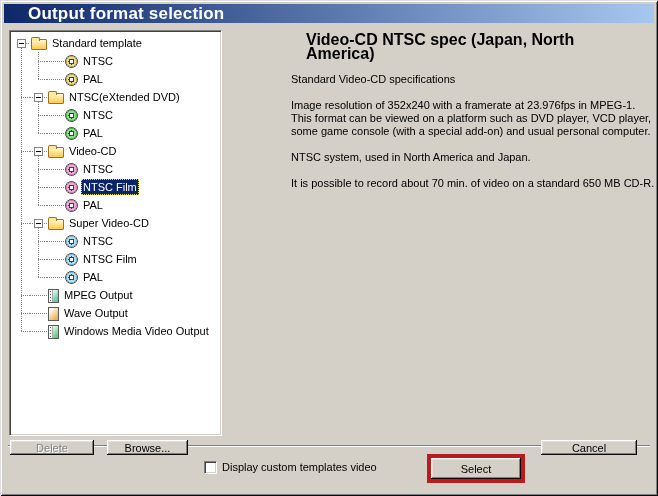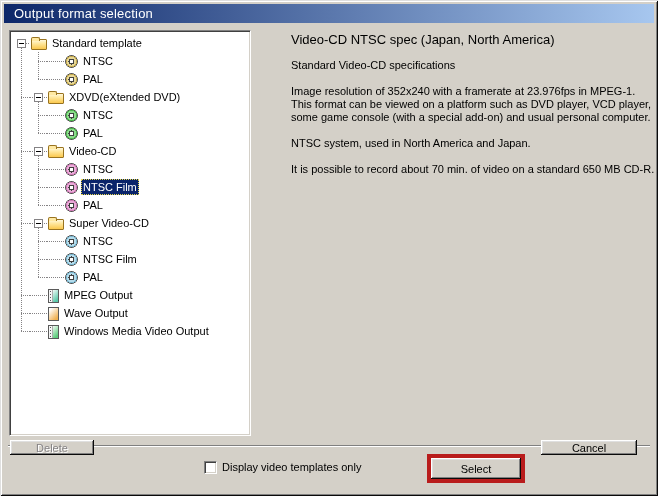--- a/index.html
+++ b/index.html
@@ -12,27 +12,27 @@
   }
   .window {
     position: relative; width: 658px; height: 496px;
     background: #d4d0c8;
     box-shadow: inset 1px 1px 0 #dfdfdf, inset -1px -1px 0 #0a0a0a,
                 inset 2px 2px 0 #ffffff, inset -2px -2px 0 #808080;
   }
   .titlebar {
     position: absolute; left: 4px; top: 4px; right: 4px; height: 19px;
     background: linear-gradient(to right, #0d2769, #a7c7ef);
-    color: #fff; font-weight: normal; font-size: 13px;
-    line-height: 19px; padding-left: 10px;
+    color: #fff; font-weight: bold; font-size: 17px;
+    line-height: 19px; padding-left: 24px;
     letter-spacing: 0.2px;
   }
   
   .tree-panel {
-    position: absolute; left: 9px; top: 30px; width: 242px; height: 406px;
+    position: absolute; left: 9px; top: 30px; width: 213px; height: 406px;
     background: #fff;
     border: 1px solid; border-color: #808080 #ffffff #ffffff #808080;
     box-shadow: inset 1px 1px 0 #404040, inset -1px -1px 0 #d4d0c8;
     padding: 3px 2px 10px 3px;
     overflow: hidden;
   }
   .row { display: flex; align-items: center; height: 18px; white-space: nowrap; }
   .cell { position: relative; width: 17px; height: 18px; flex: none; }
   
   .cv::before, .cve::before, .cvd::before {
@@ -95,21 +95,21 @@
     background: repeating-linear-gradient(to bottom, #555 0 1px, transparent 1px 3px);
   }
   .f-mpeg { --fc: #5cc9a9; }
   .f-avi  { --fc: #7aabdf; }
   .f-wave { --fc: #f0b050; }
   .f-wmv  { --fc: #5ecc7c; }
   .lbl { padding: 1px 2px; line-height: 14px; }
   .lbl.sel { background: #0a246a; color: #fff; outline: 1px dotted #e8d850; outline-offset: -1px; }
   
   .detail { position: absolute; left: 291px; top: 33px; width: 364px; line-height: 13px; }
-  .detail h1 { font-size: 13px; font-weight: normal; margin: 0 0 0; line-height: 14px; }
+  .detail h1 { font-size: 16px; font-weight: bold; margin: 0 15px 0; line-height: 14px; }
   .detail p { margin-top: 12px; }
   .detail p.gap { margin-top: 13px; }
   
   .separator {
     position: absolute; left: 8px; top: 445px; width: 642px; height: 2px;
     border-top: 1px solid #808080; border-bottom: 1px solid #ffffff;
   }
   .btn {
     position: absolute; height: 15px; top: 440px;
     background: #d4d0c8; border: none; font: inherit; color: #000;
@@ -166,21 +166,21 @@
       <span class="icon i-disc d-gold"></span>
       <span class="lbl">PAL</span>
     </div>
 
     <div class="row">
       <span class="cell cv chr"></span>
       <span class="cell ch cvd">
           <i class="xbox"></i>
         </span>
       <span class="icon i-folder"></span>
-      <span class="lbl">XDVD(eXtended DVD)</span>
+      <span class="lbl">NTSC(eXtended DVD)</span>
     </div>
 
     <div class="row">
       <span class="cell cv"></span>
         <span class="cell cv chr"></span>
         <span class="cell ch"></span>
       <span class="icon i-disc d-green"></span>
       <span class="lbl">NTSC</span>
     </div>
 
@@ -286,17 +286,18 @@
     <h1>Video-CD NTSC spec (Japan, North America)</h1>
     <p>Standard Video-CD specifications</p>
     <p class="gap">Image resolution of 352x240 with a framerate at 23.976fps in MPEG-1. This format can be viewed on a platform such as DVD player, VCD player, some game console (with a special add-on) and usual personal computer.</p>
     <p class="gap">NTSC system, used in North America and Japan.</p>
     <p class="gap">It is possible to record about 70 min. of video on a standard 650 MB CD-R.</p>
   </div>
 
   <div class="separator"></div>
 
   <button id="btn-delete" class="btn disabled">Delete</button>
+  <button id="btn-browse" class="btn">Browse...</button>
   <span class="checkbox"></span>
-  <span class="checkbox-label">Display video templates only</span>
+  <span class="checkbox-label">Display custom templates video</span>
   <button id="btn-select" class="btn default">Select</button>
   <button id="btn-cancel" class="btn">Cancel</button>
 </div>
 
 </body></html>

